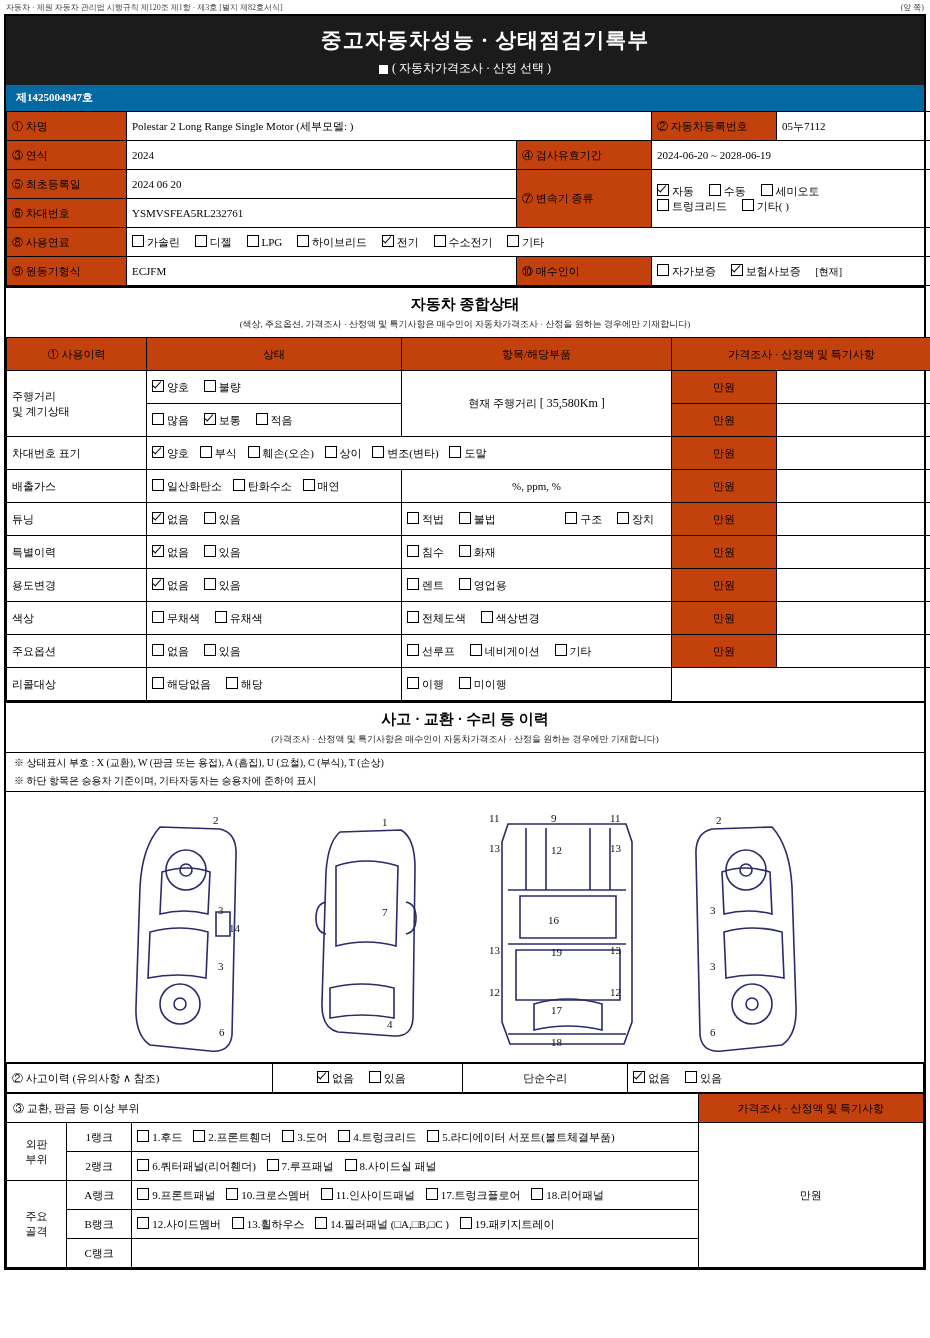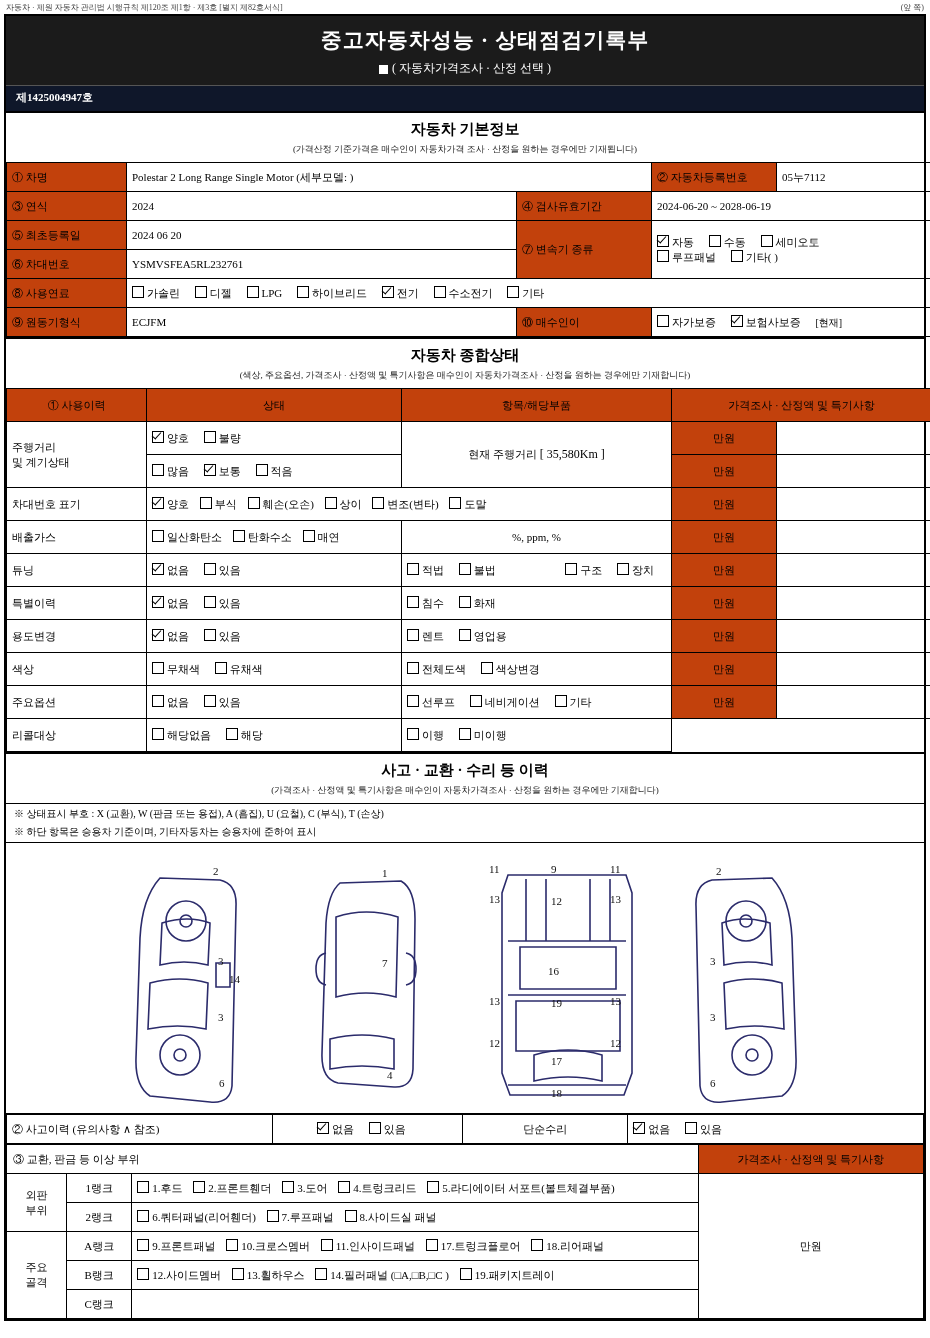--- a/index.html
+++ b/index.html
@@ -12,21 +12,21 @@
   }
   .page{width:930px;position:relative;}
   .topline{display:flex;justify-content:space-between;font-size:8px;color:#444;padding:2px 6px 1px 6px;}
   .sheet{border:2px solid #000;margin:0 4px;}
   
   .titlebar{background:#1b1b1b;color:#fff;text-align:center;padding:10px 0 8px 0;}
   .titlebar .t1{font-size:21px;font-weight:bold;letter-spacing:1px;margin-left:40px;}
   .titlebar .t2{font-size:12px;margin-top:6px;}
   .titlebar .t2 .chk{display:inline-block;width:9px;height:9px;background:#fff;vertical-align:middle;margin-right:4px;}
   .titlebar .t3{font-size:8.5px;margin-top:6px;color:#ddd;}
-  .docno{background:#0f172a;color:#fff;font-size:11px;font-weight:bold;padding:4px 0 6px 10px;border-top:1px solid #555;}
+  .docno{background:#0369a1;color:#fff;font-size:11px;font-weight:bold;padding:4px 0 6px 10px;border-top:1px solid #555;}
   
   .sec{border-top:2px solid #000;text-align:center;padding:7px 0 6px 0;background:#fff;}
   .sec .h{font-size:15px;font-weight:bold;}
   .sec .s{font-size:9px;margin-top:4px;color:#222;}
   table{border-collapse:collapse;width:100%;table-layout:fixed;}
   td{border:1px solid #000;font-size:11px;padding:3px 5px;vertical-align:middle;height:22px;}
   .shade{background:#c2410c;}
   .c{text-align:center;}
   .nb{border:none;}
   
@@ -57,24 +57,20 @@
   <div class="sheet">
 
     <div class="titlebar">
       <div class="t1">중고자동차성능 · 상태점검기록부</div>
       <div class="t2">
         <span class="chk"></span><span>( 자동차가격조사 · 산정 선택 )</span>
       </div>
     </div>
     <div class="docno">제1425004947호</div>
 
-    <div class="sec">
-      <div class="h">자동차 기본정보</div>
-      <div class="s">(가격산정 기준가격은 매수인이 자동차가격 조사 · 산정을 원하는 경우에만 기재됩니다)</div>
-    </div>
 
     <table>
       <colgroup>
           <col style="width:120px">
           <col style="width:390px">
           <col style="width:135px">
           <col style="width:125px">
           <col style="width:155px">
         </colgroup>
       <tbody>
@@ -94,21 +90,21 @@
         <td class="shade">⑤ 최초등록일</td>
         <td>2024 06 20</td>
         <td rowspan="2" class="shade">⑦ 변속기 종류</td>
         <td rowspan="2" colspan="2">
           <div>
             <label class="opt"><span class="cb on"></span><span>자동</span></label>
             <label class="opt"><span class="cb"></span><span>수동</span></label>
             <label class="opt"><span class="cb"></span><span>세미오토</span></label>
           </div>
           <div>
-            <label class="opt"><span class="cb"></span><span>루프패널</span></label>
+            <label class="opt"><span class="cb"></span><span>트렁크리드</span></label>
             <label class="opt"><span class="cb"></span><span>기타(    )</span></label>
           </div>
         </td>
       </tr>
       <tr>
         <td class="shade">⑥ 차대번호</td>
         <td>YSMVSFEA5RL232761</td>
       </tr>
       <tr>
         <td class="shade">⑧ 사용연료</td>

